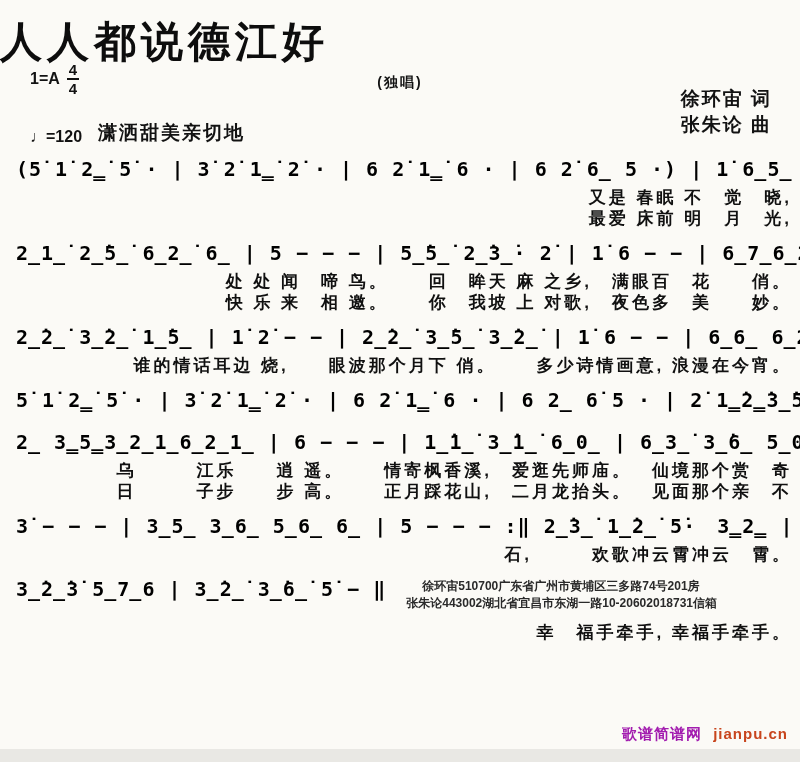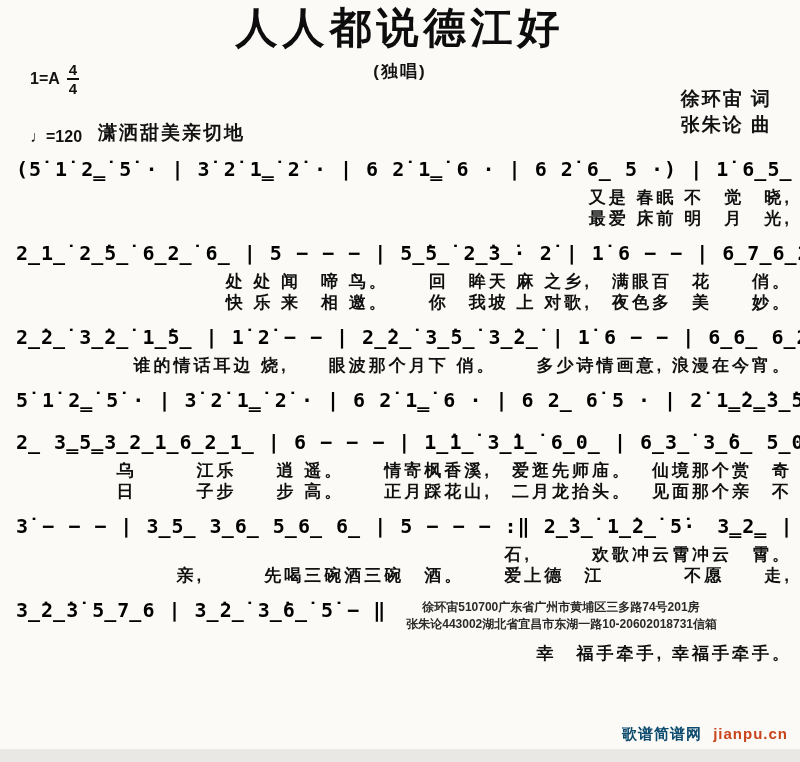--- a/index.html
+++ b/index.html
@@ -1,42 +1,42 @@
 <!DOCTYPE html>
 <html><head>
 <meta charset="utf-8">
 <style>
   html,body{margin:0;padding:0;}
   body{background:#ffffff;font-family:"Liberation Sans",sans-serif;}
   .page{position:relative;width:800px;height:762px;background:#fbfaf6;overflow:hidden;color:#121212;}
   .header{position:relative;height:152px;}
-  .title{margin:0;text-align:center;font-family:"Liberation Serif",serif;
+  .title{margin:0;padding-top:14px;font-family:"Liberation Serif",serif;
          font-weight:bold;font-size:42px;letter-spacing:5px;color:#0d0d0d;}
-  .subtitle{text-align:center;font-size:17px;font-weight:bold;margin-top:4px;letter-spacing:2px;}
+  .subtitle{text-align:center;font-size:14px;font-weight:bold;margin-top:4px;letter-spacing:2px;}
   .keytime{position:absolute;left:30px;top:62px;font-weight:bold;font-size:16px;display:flex;align-items:center;}
   .frac{display:inline-flex;flex-direction:column;align-items:center;margin-left:7px;line-height:15px;font-size:15px;}
   .frac .den{border-top:2px solid #111;padding:1px 2px 0 2px;}
   .frac .num{padding:0 2px 1px 2px;}
   .authors{position:absolute;right:28px;top:86px;font-size:19px;font-weight:bold;line-height:26px;letter-spacing:2px;}
   .temporow{position:absolute;left:30px;top:120px;display:flex;align-items:flex-end;}
   .tempo{font-weight:bold;font-size:16px;}
   .expression{font-weight:bold;font-size:19px;margin-left:16px;letter-spacing:2px;}
   .systems{padding:0 8px 0 16px;}
   .notation{font-family:"DejaVu Sans Mono",monospace;font-weight:bold;font-size:20px;
             line-height:35px;letter-spacing:1px;color:#000;white-space:nowrap;}
   .lyric{font-weight:bold;font-size:17px;line-height:21px;letter-spacing:3px;white-space:nowrap;color:#101010;text-align:right;}
   .sys{margin-bottom:7px;}
   .indent-vocal{padding-left:425px;}
   .sys7row{display:flex;align-items:flex-start;}
   .credits{font-size:12px;font-weight:bold;line-height:17px;margin-left:20px;padding-top:6px;
            color:#2a2a2a;letter-spacing:0;}
   .credits .c1{padding-left:16px;}
   .sys7lyric{margin-top:10px;}
   .footer{position:absolute;right:12px;bottom:18px;font-size:15px;letter-spacing:1px;}
-  .site-name{color:#0c4a6e;font-weight:bold;}
+  .site-name{color:#a21caf;font-weight:bold;}
   .site-url{color:#c8451d;font-weight:bold;text-decoration:none;margin-left:6px;}
   .bottomstrip{position:absolute;left:0;bottom:0;width:100%;height:13px;background:#e9e8e4;}
 </style>
 </head>
 <body>
 
 <div class="page">
 
   <div class="header">
     <h1 class="title">人人都说德江好</h1>
@@ -86,21 +86,20 @@
 
     <div class="sys">
       <div class="notation">2̲ 3̳5̳3̲2̲1̲6̲2̲1̲ | 6 − − − | 1̲̇1̲̇ 3̲̇1̲̇ 6̲0̲ | 6̲3̲̇ 3̲̇6̲ 5̲0̲ | 2̲̇3̲̇ 1̳̇2̳̇ 5̇· 2̇ |</div>
       <div class="lyric">乌　　　江乐　　逍 遥。　　情寄枫香溪,　爱逛先师庙。　仙境那个赏　奇</div>
       <div class="lyric">日　　　子步　　步 高。　　正月踩花山,　二月龙抬头。　见面那个亲　不</div>
     </div>
 
     <div class="sys">
       <div class="notation">3̇ − − − | 3̲5̲ 3̲6̲ 5̲6̲ 6̲ | 5 − − − :‖ 2̲̇3̲̇ 1̲̇2̲̇ 5̇·　3̳2̳ | 1̲̇2̲̇3̇1̲̇2̇ − |</div>
       <div class="lyric">石,　　　欢歌冲云霄冲云　霄。</div>
-      <div class="lyric">亲,　　　先喝三碗酒三碗　酒。　　爱上德　江　　　　不愿　　走,</div>
     </div>
 
     <div class="sys">
       <div class="sys7row">
         <div class="notation">3̲̇2̲̇3̇ 5̲7̲6 | 3̲̇2̲̇ 3̲̇6̲̇ 5̇ − ‖</div>
         <div class="credits">
           <div class="c1">徐环宙510700广东省广州市黄埔区三多路74号201房</div>
           <div>张朱论443002湖北省宜昌市东湖一路10-20602018731信箱</div>
         </div>
       </div>

